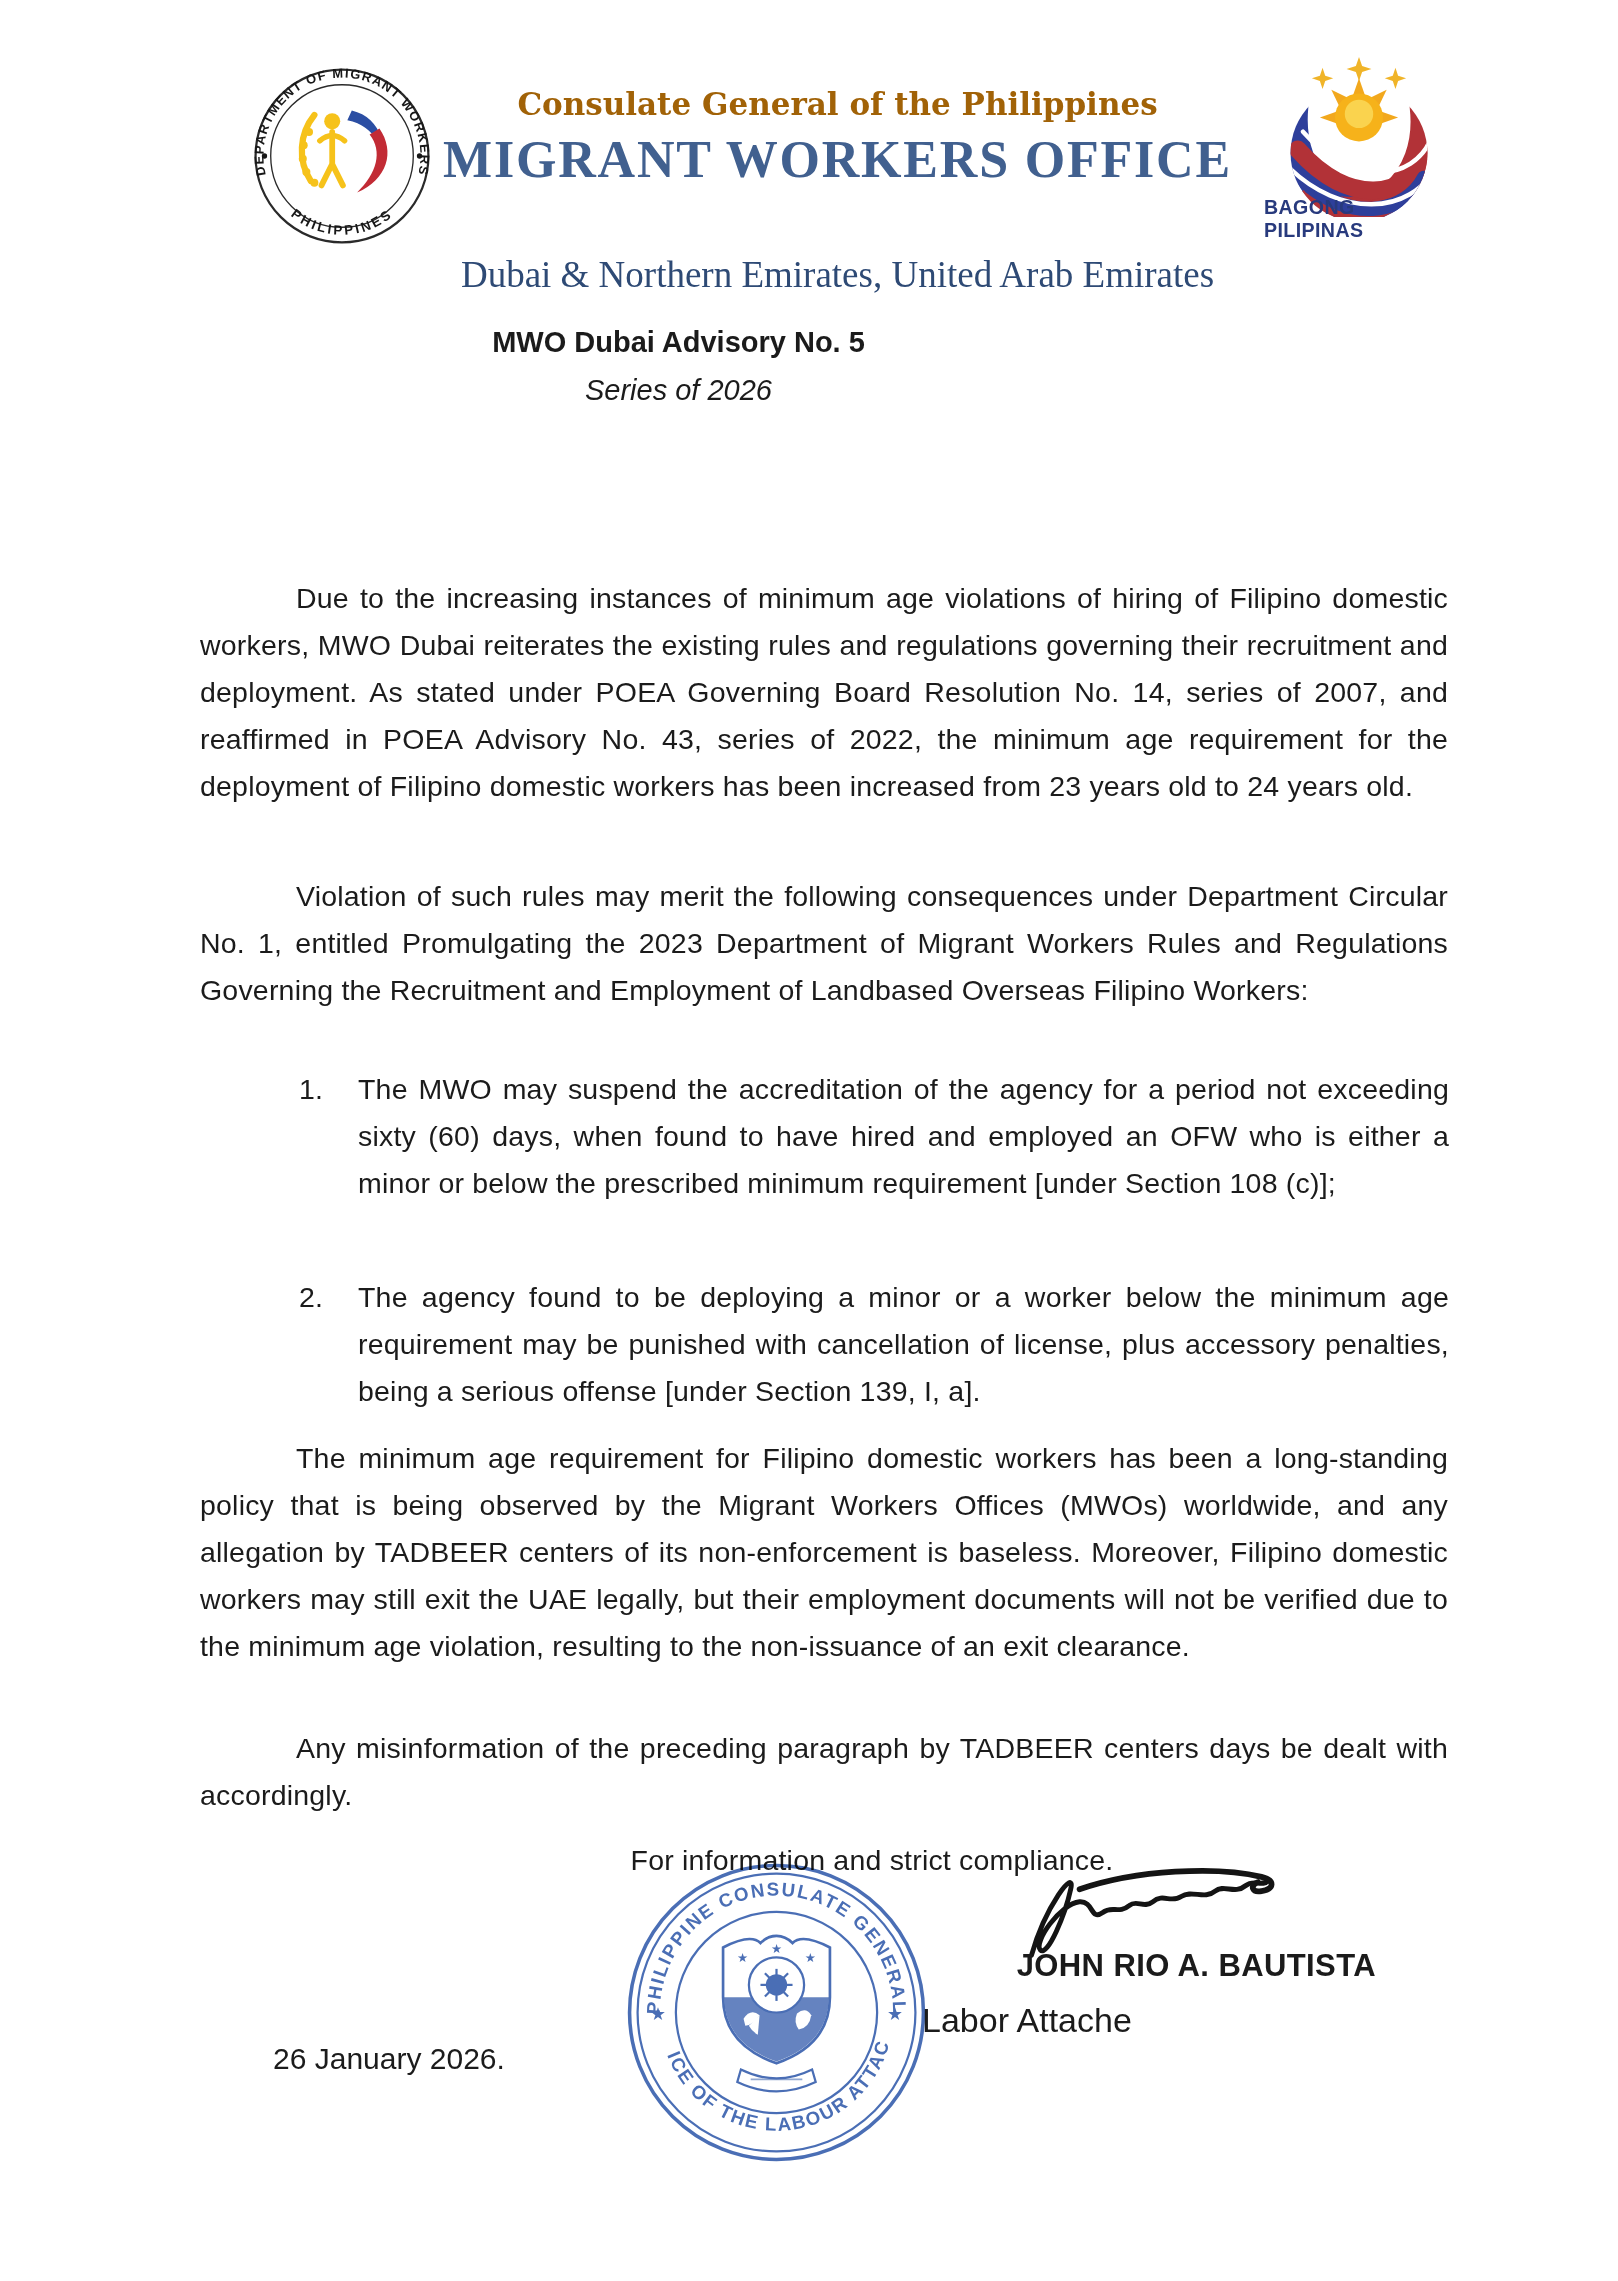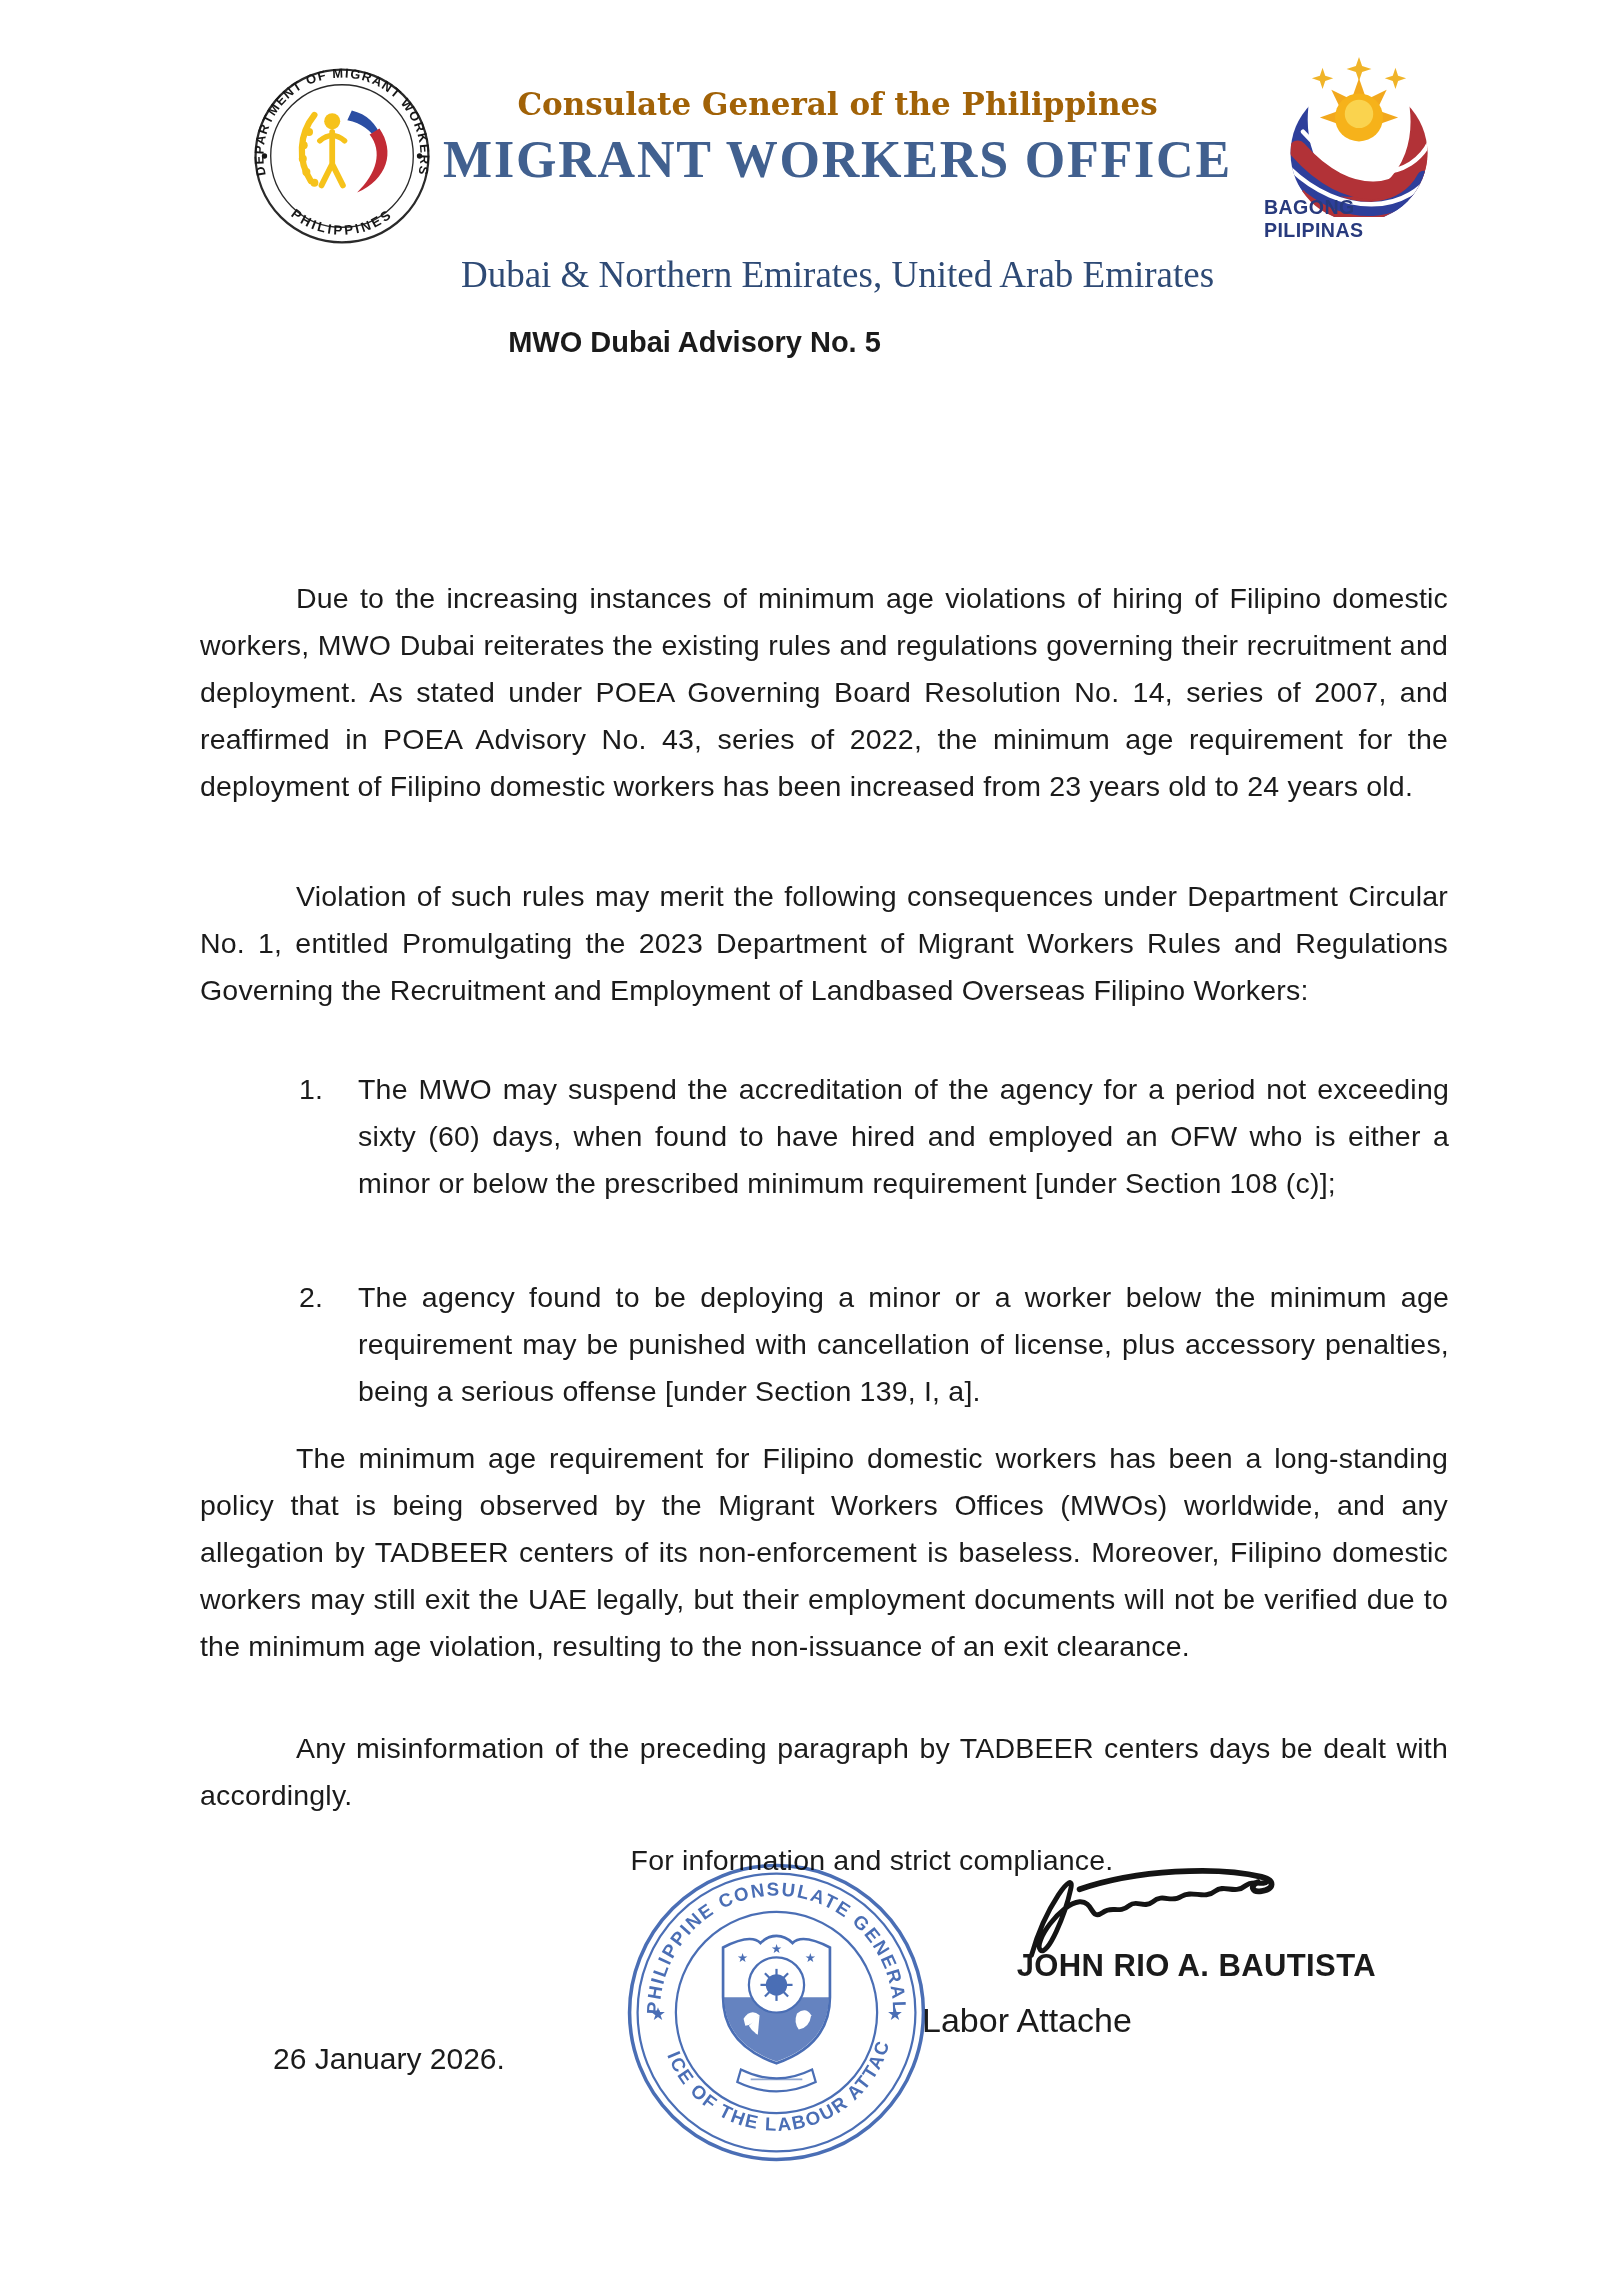--- a/index.html
+++ b/index.html
@@ -8,21 +8,21 @@
   .abs{position:absolute;}
   
   .org-line{left:374px;width:927px;text-align:center;}
   .org1{top:86px;font-family:"DejaVu Serif",serif;font-weight:700;font-size:31px;color:#a16207;}
   .org2{top:130px;font-family:"Liberation Serif",serif;font-weight:700;font-size:52px;
         color:#41608f;letter-spacing:1.8px;}
   .org3{top:205px;font-family:"Liberation Serif",serif;font-size:37px;color:#2e4a75;margin-top:48px;}
   .bagong-caption{left:1264px;top:196px;width:191px;text-align:left;font-weight:bold;
         font-size:19.6px;color:#283a7d;letter-spacing:0.4px;}
   
-  .center-line{left:16px;width:1357px;text-align:center;}
+  .center-line{left:0;width:1357px;text-align:center;}
   .adv-no{top:326px;font-weight:bold;font-size:29px;}
   .adv-series{top:374px;font-style:italic;font-size:29px;}
   .adv-title{top:454px;font-weight:bold;font-size:29px;line-height:45px;}
   
   .para{left:200px;width:1248px;font-size:28.5px;line-height:47px;text-align:justify;
         text-indent:96px;letter-spacing:0.2px;}
   .single{text-align:center;}
   .listitem{left:299px;width:1150px;display:flex;font-size:28.5px;line-height:47px;letter-spacing:0.2px;}
   .listitem .num{width:59px;flex:none;}
   .listitem .litext{flex:1;text-align:justify;}
@@ -107,20 +107,21 @@
         <path d="M34,104 C92,170 156,158 180,112" stroke="#b23237" stroke-width="20"></path>
         <path d="M48,146 C100,186 156,174 176,136" stroke="#2e3f9b" stroke-width="16"></path>
         <path d="M26,126 C80,178 160,182 192,120" stroke="#ffffff" stroke-width="5"></path>
         <path d="M40,84 C96,148 164,140 184,92" stroke="#ffffff" stroke-width="5"></path>
       </g>
     </svg>
     <div class="abs bagong-caption">BAGONG PILIPINAS</div>
   </header>
 
   <div class="abs center-line adv-no">MWO Dubai Advisory No. 5</div>
+  <div class="abs center-line adv-series">Series of 2026</div>
 
   <p class="abs para" style="top:575px;margin:0;">Due to the increasing instances of minimum age violations of hiring of Filipino domestic workers, MWO Dubai reiterates the existing rules and regulations governing their recruitment and deployment.  As stated under POEA Governing Board Resolution No. 14, series of 2007, and reaffirmed in POEA Advisory No. 43, series of 2022, the minimum age requirement for the deployment of Filipino domestic workers has been increased from 23 years old to 24 years old.</p>
 
   <p class="abs para" style="top:873px;margin:0;">Violation of such rules may merit the following consequences under Department Circular No. 1, entitled Promulgating the 2023 Department of Migrant Workers Rules and Regulations Governing the Recruitment and Employment of Landbased Overseas Filipino Workers:</p>
 
   <div class="abs listitem" style="top:1066px;">
     <span class="num">1.</span>
     <span class="litext">The MWO may suspend the accreditation of the agency for a period not exceeding sixty (60) days, when found to have hired and employed an OFW who is either a minor or below the prescribed minimum requirement [under Section 108 (c)];</span>
   </div>
 

